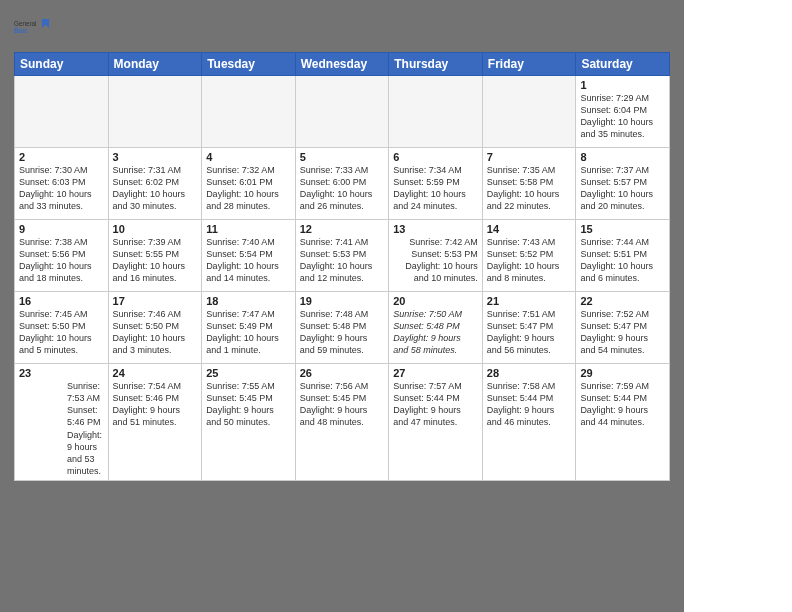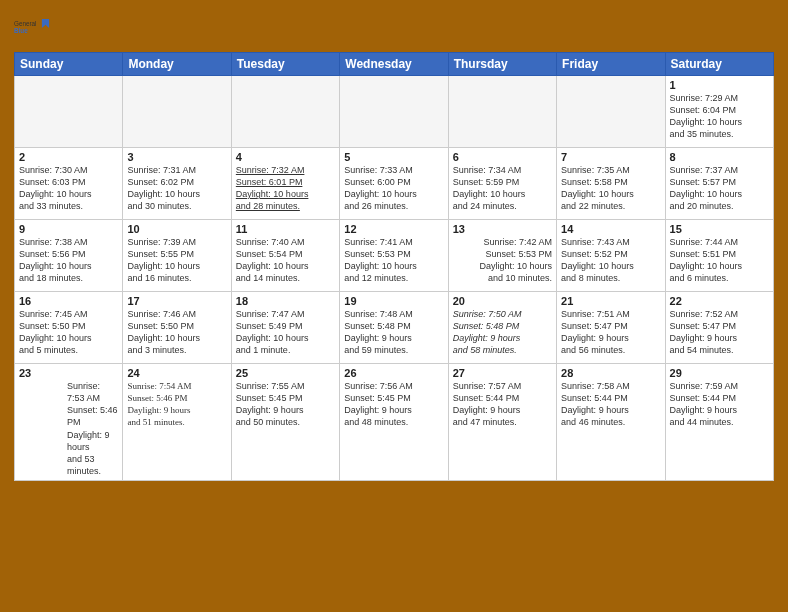--- a/index.html
+++ b/index.html
@@ -4,24 +4,24 @@
   <style>
     * { box-sizing: border-box; margin: 0; padding: 0; }
     body {
       font-family: Arial, sans-serif;
       background: #fff;
       width: 792px;
       height: 612px;
       overflow: hidden;
     }
     .page {
-      width: 788px;
+      width: 684px;
       min-height: 612px;
       padding: 10px 14px 10px 14px;
-      background: #a16207;
+      background: #737373;
     }
     .header {
       display: flex;
       justify-content: space-between;
       align-items: flex-start;
       margin-bottom: 6px;
     }
     .logo {
       display: flex;
       align-items: center;
@@ -143,21 +143,21 @@
           </td>
           <td>
             <span class="day-number">3</span>
             <div class="day-info" style="white-space: pre-line;">Sunrise: 7:31 AM
 Sunset: 6:02 PM
 Daylight: 10 hours
 and 30 minutes.</div>
           </td>
           <td>
             <span class="day-number">4</span>
-            <div class="day-info" style="white-space: pre-line; text-decoration: underline;">Sunrise: 7:32 AM
+            <div class="day-info" style="white-space: pre-line;">Sunrise: 7:32 AM
 Sunset: 6:01 PM
 Daylight: 10 hours
 and 28 minutes.</div>
           </td>
           <td>
             <span class="day-number">5</span>
             <div class="day-info" style="white-space: pre-line;">Sunrise: 7:33 AM
 Sunset: 6:00 PM
 Daylight: 10 hours
 and 26 minutes.</div>
@@ -289,21 +289,21 @@
         <tr>
           <td>
             <span class="day-number">23</span>
             <div class="day-info" style="white-space: pre-line; margin-left: 48px;">Sunrise: 7:53 AM
 Sunset: 5:46 PM
 Daylight: 9 hours
 and 53 minutes.</div>
           </td>
           <td>
             <span class="day-number">24</span>
-            <div class="day-info" style="white-space: pre-line; font-family: Liberation Serif, serif;">Sunrise: 7:54 AM
+            <div class="day-info" style="white-space: pre-line;">Sunrise: 7:54 AM
 Sunset: 5:46 PM
 Daylight: 9 hours
 and 51 minutes.</div>
           </td>
           <td>
             <span class="day-number">25</span>
             <div class="day-info" style="white-space: pre-line;">Sunrise: 7:55 AM
 Sunset: 5:45 PM
 Daylight: 9 hours
 and 50 minutes.</div>

